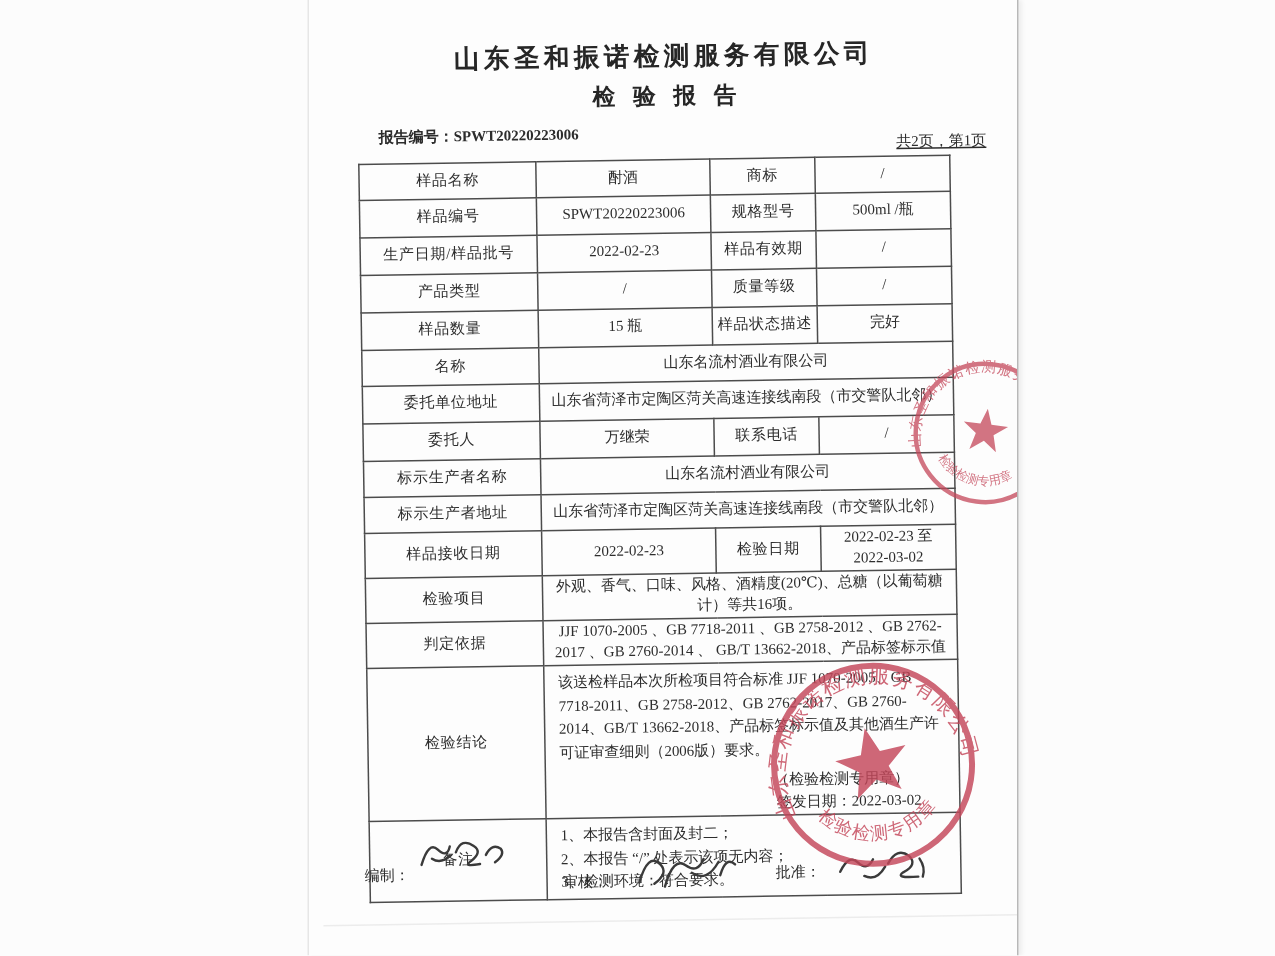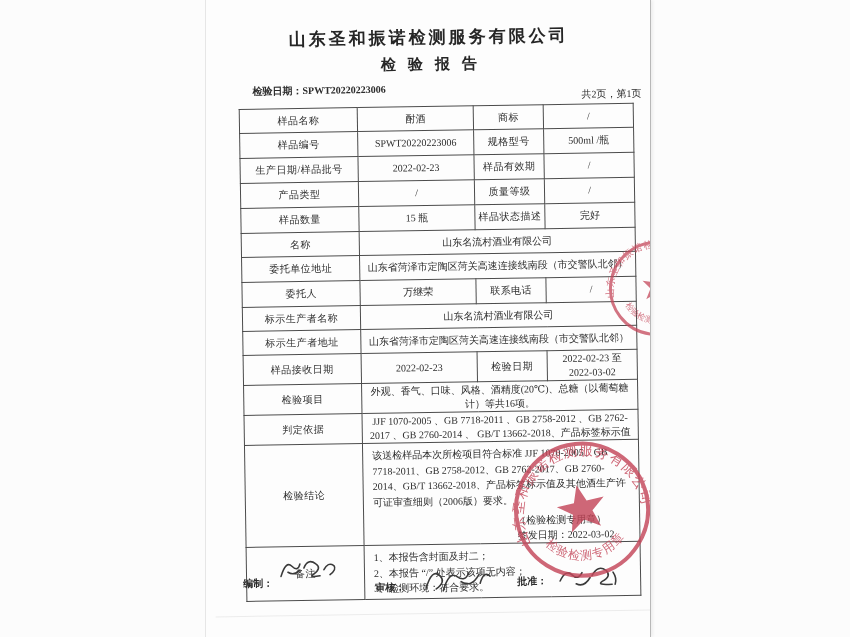--- a/index.html
+++ b/index.html
@@ -7,66 +7,67 @@
     width:850px;height:637px;position:relative;overflow:hidden;
     background:#fcfcfc;
     font-family:"Liberation Serif","DejaVu Serif",serif;
   }
   .sheet{
     position:absolute;left:205px;top:0;width:444px;height:637px;
     background:#fdfdfd;
     border-left:1px solid #e6e6e6;border-right:1px solid #b8b8b8;
     box-shadow:2px 0 3px rgba(0,0,0,.06);
     overflow:hidden;
+    padding-left:28px;
   }
   .tilt{position:absolute;inset:0;transform:rotate(-0.9deg);transform-origin:50% 0;}
   .company{
     position:absolute;top:26px;left:0;right:0;text-align:center;
     font-size:17px;font-weight:bold;letter-spacing:3px;color:#262626;
   }
   .report-title{
     position:absolute;top:55px;left:12px;right:0;text-align:center;
     font-size:15px;font-weight:bold;letter-spacing:12px;color:#262626;
   }
   .report-no{position:absolute;top:82px;left:45px;font-size:10px;font-weight:bold;color:#2c2c2c;}
-  .pagination{position:absolute;top:90px;right:10px;font-size:10px;color:#2c2c2c;}
+  .pagination{position:absolute;top:90px;right:22px;font-size:10px;color:#2c2c2c;text-decoration:underline;}
   table.report{
     position:absolute;top:106px;left:31px;width:394px;
     border-collapse:collapse;table-layout:fixed;
   }
   table.report td{
     border:1px solid #4c4c4c;font-size:10px;color:#2d2d2d;
     text-align:center;vertical-align:middle;padding:1px 3px;
     overflow:hidden;line-height:1.35;
   }
   td.lbl{letter-spacing:0.5px;}
   td.txt-left{text-align:left;padding:2px 6px;}
   .conc-wrap{position:relative;height:100%;}
   .conc-text{text-align:left;padding:3px 6px 0 6px;line-height:1.55;}
   .seal-note{text-align:right;padding:6px 30px 0 0;}
   .issue-date{text-align:right;padding:1px 22px 0 0;}
   .remark-line{text-align:left;padding:0 6px;line-height:1.55;}
-  .sig-label{position:absolute;font-size:10px;font-weight:bold;color:#2c2c2c;}
+  .sig-label{position:absolute;font-size:10px;font-weight:normal;color:#2c2c2c;}
   .sig-svg{position:absolute;}
   .sig-svg path{stroke:#3a3a3a;stroke-width:1.6;fill:none;stroke-linecap:round;}
   .stamp{position:absolute;opacity:.82;}
   .stamp-big{left:296px;top:440px;transform:rotate(-12deg);}
   .stamp-partial{left:394px;top:240px;transform:rotate(8deg);opacity:.75;}
   .paper-bottom{position:absolute;left:0;right:0;top:613px;border-top:1px solid #ececec;}
 </style>
 </head>
 <body>
 
 <div class="sheet">
   <div class="tilt">
 
     <div class="company">山东圣和振诺检测服务有限公司</div>
     <div class="report-title">检验报告</div>
     <div class="report-no">
-      <span>检验日期：</span><span>SPWT20220223006</span>
+      <span>报告编号：</span><span>SPWT20220223006</span>
     </div>
     <div class="pagination">共2页，第1页</div>
 
     <table class="report">
       <colgroup>
           <col style="width:118px">
           <col style="width:116px">
           <col style="width:70px">
           <col style="width:90px">
         </colgroup>

